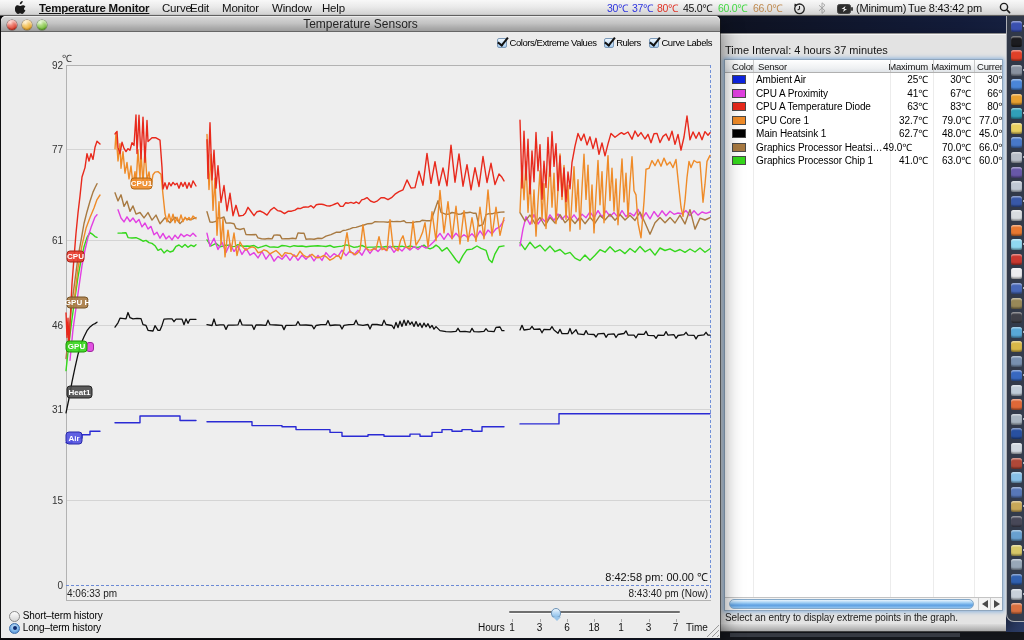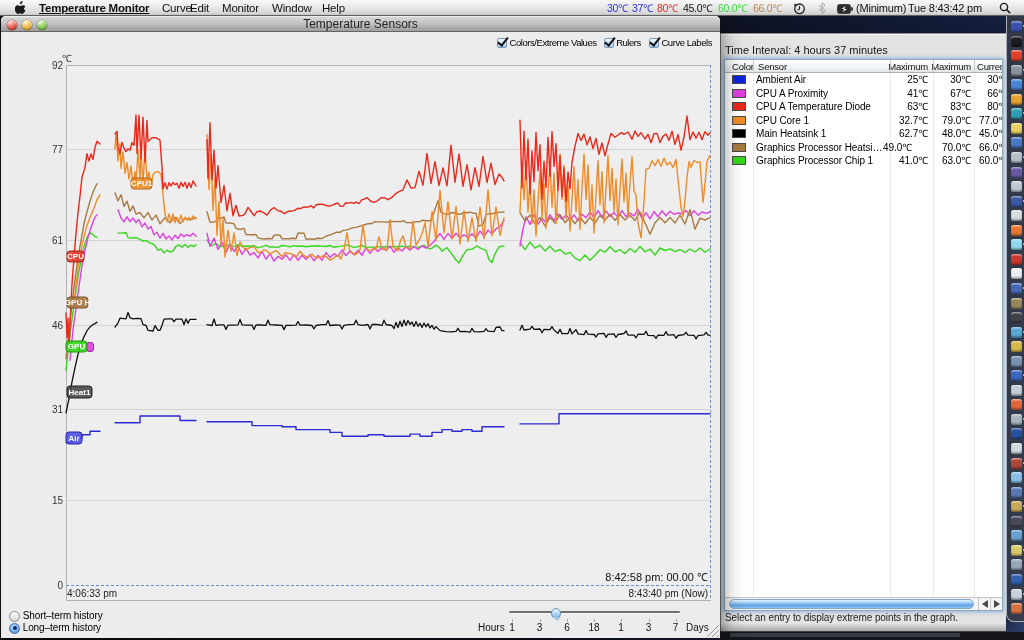--- a/index.html
+++ b/index.html
@@ -338,19 +338,19 @@
 <div class="tick" style="left:647.5px;"></div>
 <div class="tick" style="left:674.5px;"></div>
   <div class="sliderlab" style="left:501.0px;width:20px;text-align:center;">1</div>
 <div class="sliderlab" style="left:528.5px;width:20px;text-align:center;">3</div>
 <div class="sliderlab" style="left:556.0px;width:20px;text-align:center;">6</div>
 <div class="sliderlab" style="left:583.0px;width:20px;text-align:center;">18</div>
 <div class="sliderlab" style="left:610.0px;width:20px;text-align:center;">1</div>
 <div class="sliderlab" style="left:637.5px;width:20px;text-align:center;">3</div>
 <div class="sliderlab" style="left:664.5px;width:20px;text-align:center;">7</div>
 <div class="sliderlab" style="left:477px;">Hours</div>
-<div class="sliderlab" style="left:685px;">Days</div>
+<div class="sliderlab" style="left:685px;">Time</div>
 
   <svg class="grip" width="15" height="15">
       <path d="M14 2 L2 14 M14 7 L7 14 M14 12 L12 14" stroke="#9a9a9a" stroke-width="1"></path>
       <path d="M14 3 L3 14 M14 8 L8 14 M14 13 L13 14" stroke="#e8e8e8" stroke-width="1"></path>
     </svg>
 </div>
 
 </body></html>

